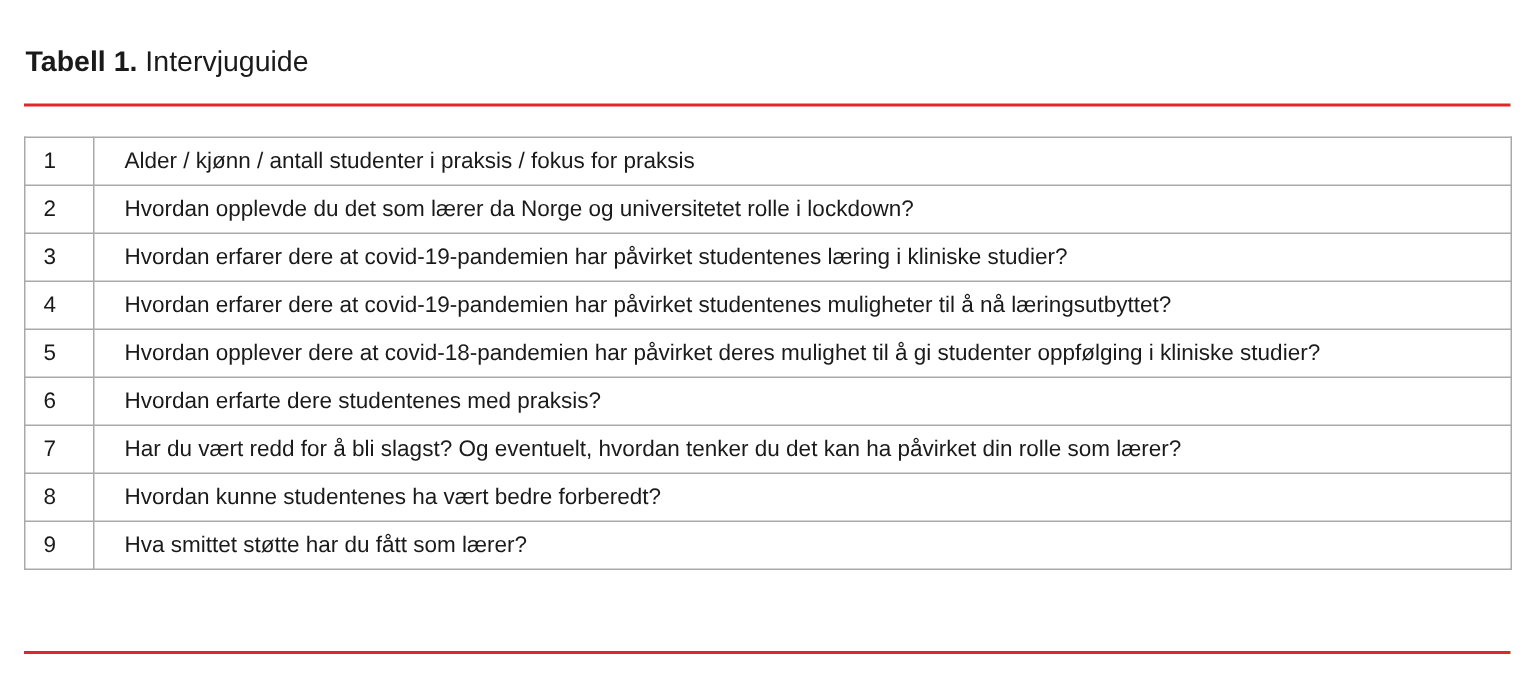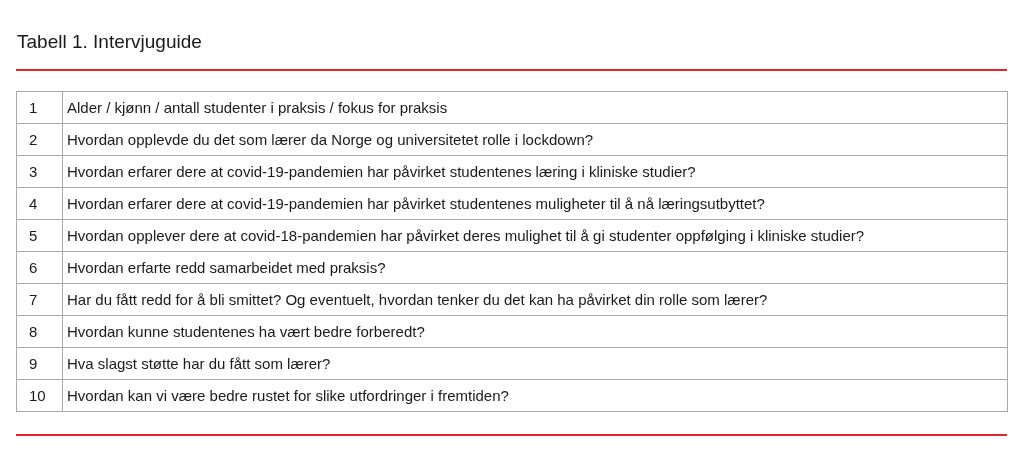--- a/index.html
+++ b/index.html
@@ -1,26 +1,26 @@
 <!DOCTYPE html>
 <html><head>
 <meta charset="utf-8">
 <style>
   html, body { margin: 0; padding: 0; background: #ffffff; }
   body { width: 1024px; height: 465px; position: relative; overflow: hidden;
          font-family: "Liberation Sans", "DejaVu Sans", sans-serif; color: #1a1a1a; }
   .title { position: absolute; left: 17px; top: 30px; font-size: 19px; line-height: 24px; }
-  .title .bold { font-weight: normal; }
+  .title .bold { font-weight: bold; }
   .rule { position: absolute; left: 16px; width: 991px; height: 2px; background: #e3232d; }
   .rule.top { top: 69px; }
   .rule.bottom { top: 434px; }
   table { position: absolute; left: 16px; top: 91px; width: 992px; border-collapse: collapse; font-size: 15px; }
   td { border: 1px solid #a9a9a9; height: 31px; padding: 0; vertical-align: middle; }
   td.num { width: 46px; padding-left: 12px; box-sizing: border-box; }
-  td.q { padding-left: 4px; }
+  td.q { padding-left: 20px; }
 </style>
 </head>
 <body>
 
 <div class="title">
   <span class="bold">Tabell 1.</span>
   <span>Intervjuguide</span>
 </div>
 
 <div class="rule top"></div>
@@ -42,34 +42,30 @@
     <tr>
       <td class="num">4</td>
       <td class="q">Hvordan erfarer dere at covid-19-pandemien har påvirket studentenes muligheter til å nå læringsutbyttet?</td>
     </tr>
     <tr>
       <td class="num">5</td>
       <td class="q">Hvordan opplever dere at covid-18-pandemien har påvirket deres mulighet til å gi studenter oppfølging i kliniske studier?</td>
     </tr>
     <tr>
       <td class="num">6</td>
-      <td class="q">Hvordan erfarte redd samarbeidet med praksis?</td>
+      <td class="q">Hvordan erfarte dere studentenes med praksis?</td>
     </tr>
     <tr>
       <td class="num">7</td>
-      <td class="q">Har du fått redd for å bli smittet? Og eventuelt, hvordan tenker du det kan ha påvirket din rolle som lærer?</td>
+      <td class="q">Har du vært redd for å bli slagst? Og eventuelt, hvordan tenker du det kan ha påvirket din rolle som lærer?</td>
     </tr>
     <tr>
       <td class="num">8</td>
       <td class="q">Hvordan kunne studentenes ha vært bedre forberedt?</td>
     </tr>
     <tr>
       <td class="num">9</td>
-      <td class="q">Hva slagst støtte har du fått som lærer?</td>
-    </tr>
-    <tr>
-      <td class="num">10</td>
-      <td class="q">Hvordan kan vi være bedre rustet for slike utfordringer i fremtiden?</td>
+      <td class="q">Hva smittet støtte har du fått som lærer?</td>
     </tr>
   </tbody>
 </table>
 
 <div class="rule bottom"></div>
 
 </body></html>

